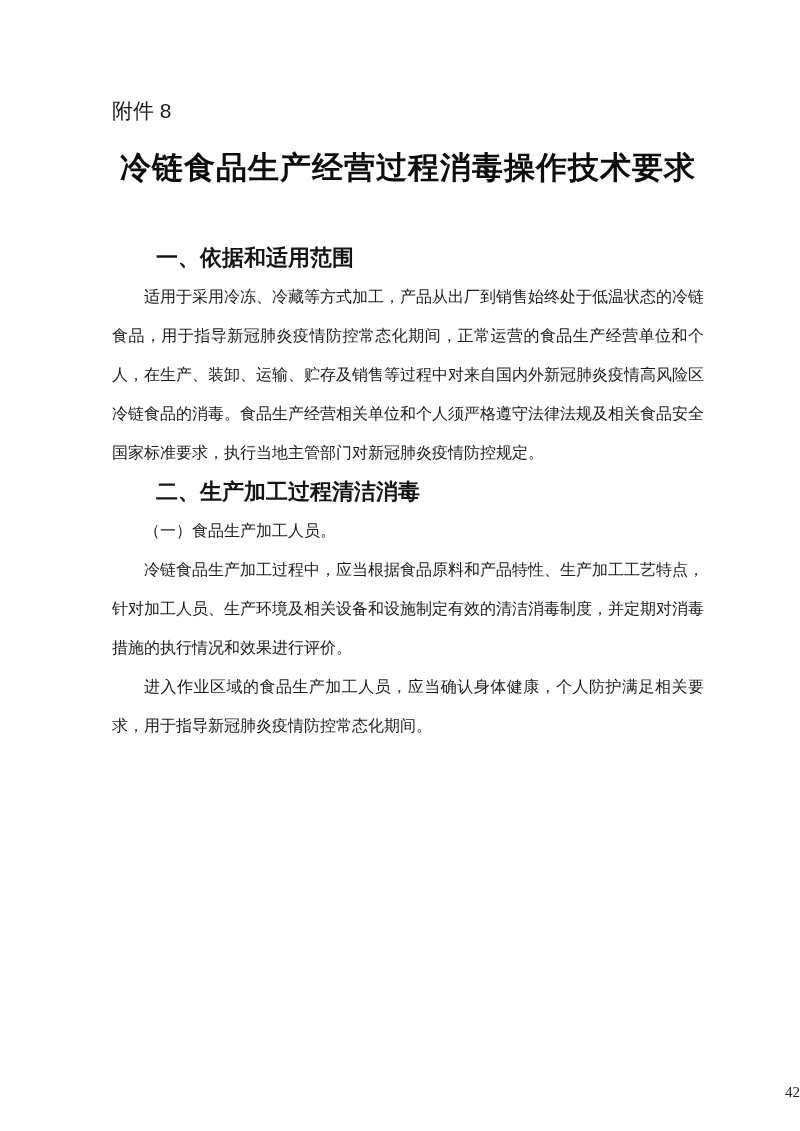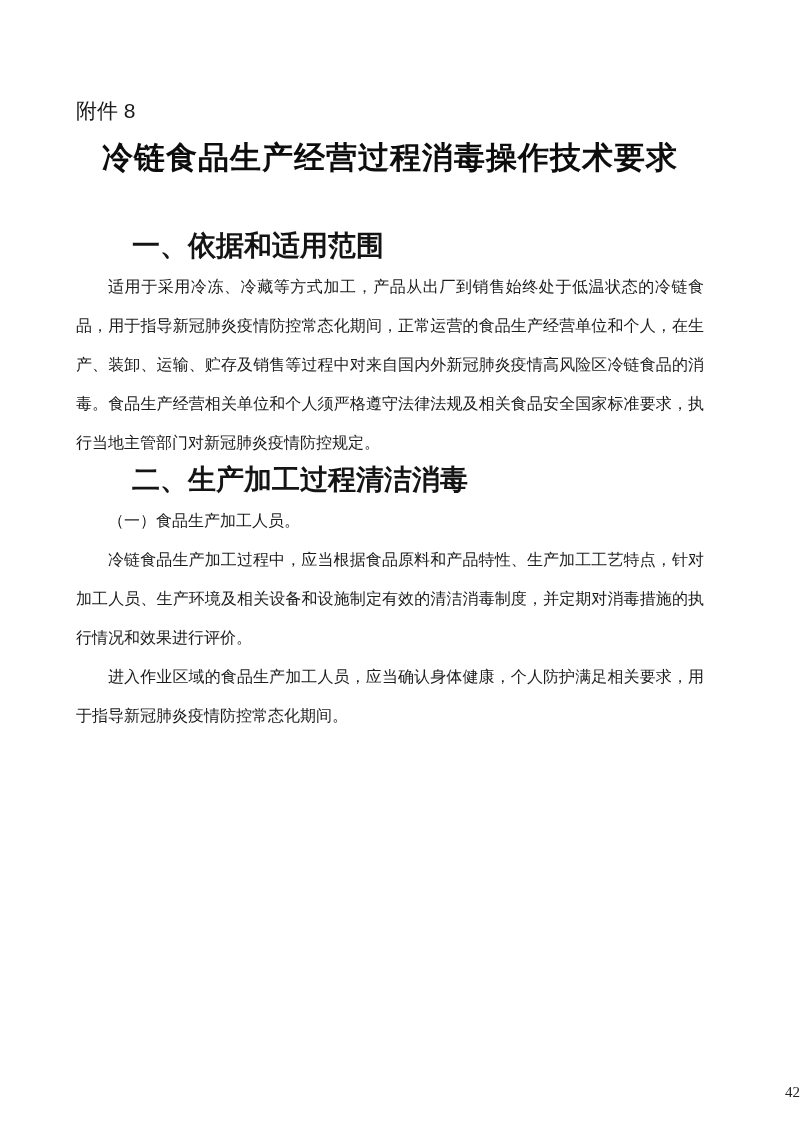--- a/index.html
+++ b/index.html
@@ -12,43 +12,43 @@
     background: #ffffff;
     position: relative;
     color: #151515;
     font-family: "Liberation Serif", serif;
     overflow: hidden;
   }
   .page {
     box-sizing: border-box;
     width: 800px;
     height: 1131px;
-    padding: 98px 96px 0 76px;
+    padding: 98px 96px 0 112px;
     position: relative;
   }
   .attachment-label {
     font-family: "Liberation Sans", sans-serif;
     font-size: 21px;
     line-height: 26px;
     font-weight: 500;
     color: #1a1a1a;
   }
   .doc-title {
-    margin: 14px 0 0 0;
+    margin: 24px 0 0 0;
     font-family: "Liberation Serif", serif;
     font-size: 31px;
     line-height: 40px;
     font-weight: bold;
     text-align: center;
     letter-spacing: 1px;
     color: #0d0d0d;
   }
   .section-heading {
-    font-family: Liberation Mono, monospace;
-    font-size: 28px;
+    font-family: Liberation Sans, sans-serif;
+    font-size: 22px;
     line-height: 39px;
     font-weight: bold;
     margin: 0;
     text-indent: 2em;
     color: #141414;
   }
   .section-heading.first {
     margin-top: 50px;
   }
   .body-para {

